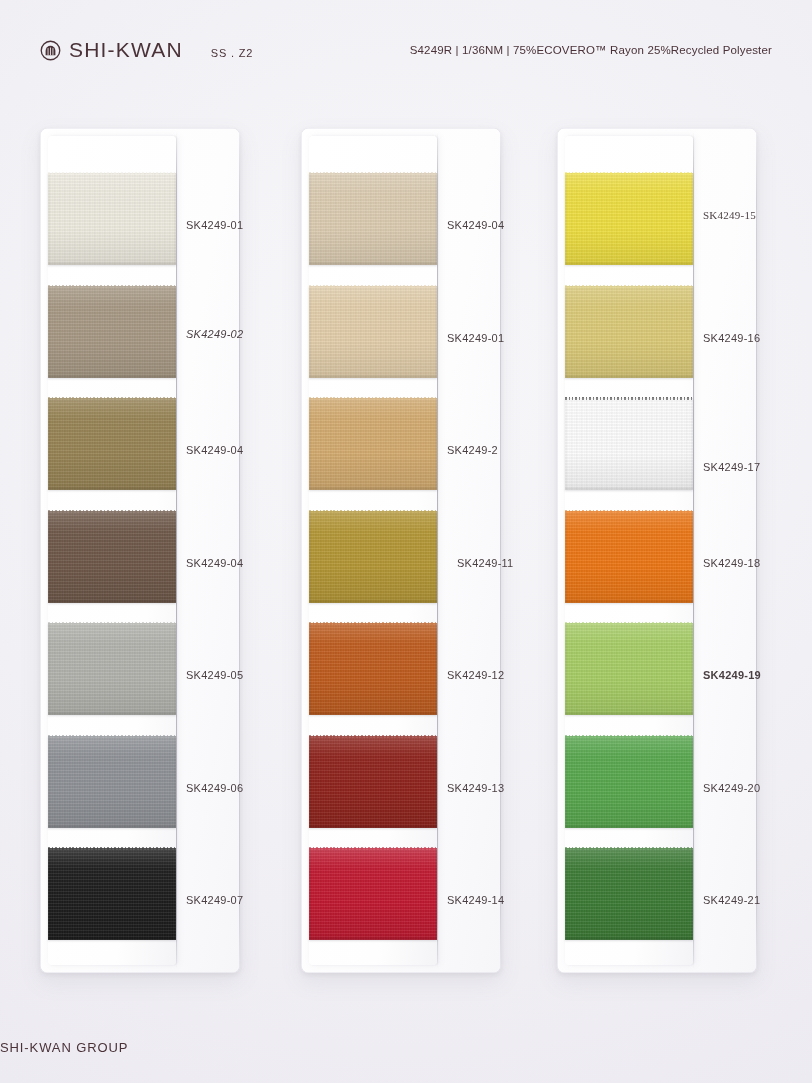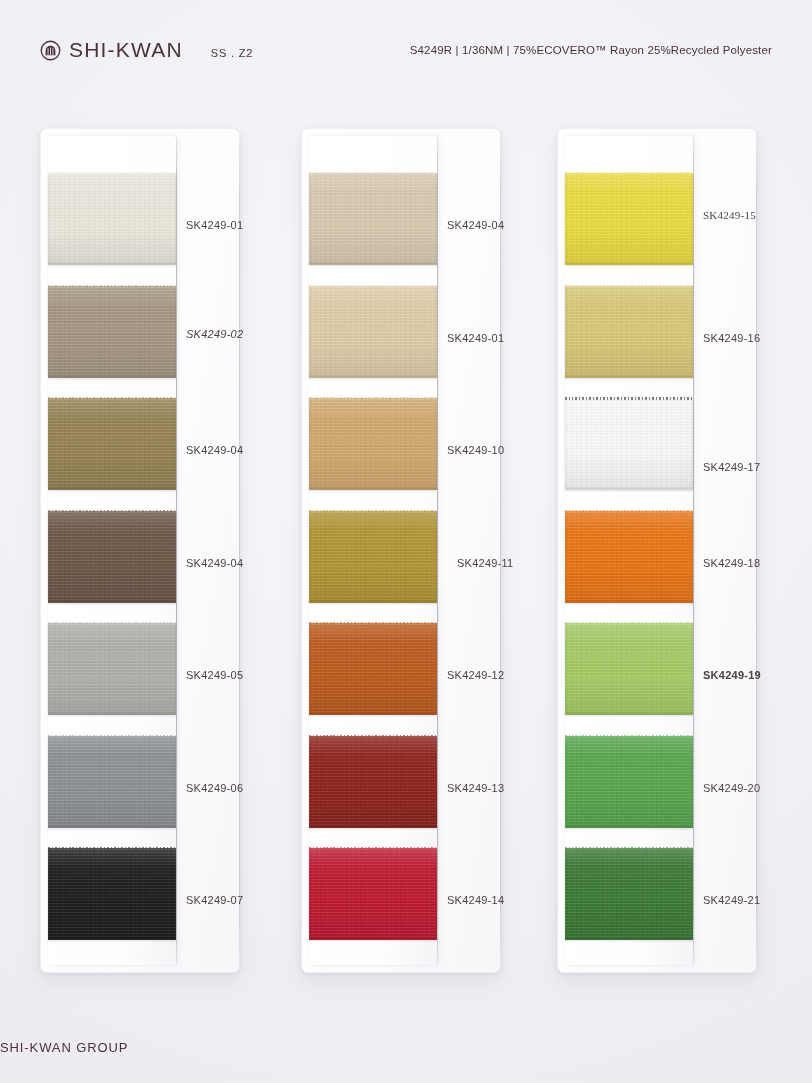--- a/index.html
+++ b/index.html
@@ -189,21 +189,21 @@
 
     <div class="card card-2">
       <div class="wrap-strip"></div>
       <div class="seam"></div>
       <div class="seam-right"></div>
     <div class="swatch" style="top: 45px; height: 92px; background-color: rgb(221, 205, 178); color: rgb(221, 205, 178);"></div>
         <div class="swatch-label" style="top: 91px;">SK4249-04</div>
         <div class="swatch" style="top: 158px; height: 92px; background-color: rgb(228, 207, 171); color: rgb(228, 207, 171);"></div>
         <div class="swatch-label" style="top: 204px;">SK4249-01</div>
         <div class="swatch" style="top: 270px; height: 92px; background-color: rgb(212, 171, 110); color: rgb(212, 171, 110);"></div>
-        <div class="swatch-label" style="top: 316px;">SK4249-10</div>
+        <div class="swatch-label" style="top: 316px;">SK4249-2</div>
         <div class="swatch" style="top: 383px; height: 92px; background-color: rgb(180, 150, 51); color: rgb(180, 150, 51);"></div>
         <div class="swatch-label" style="top: 429px; margin-left: 10px;">SK4249-11</div>
         <div class="swatch" style="top: 495px; height: 92px; background-color: rgb(191, 90, 27); color: rgb(191, 90, 27);"></div>
         <div class="swatch-label" style="top: 541px;">SK4249-12</div>
         <div class="swatch" style="top: 608px; height: 92px; background-color: rgb(142, 32, 25); color: rgb(142, 32, 25);"></div>
         <div class="swatch-label" style="top: 654px;">SK4249-13</div>
         <div class="swatch" style="top: 720px; height: 92px; background-color: rgb(193, 22, 46); color: rgb(193, 22, 46);"></div>
         <div class="swatch-label" style="top: 766px;">SK4249-14</div>
       </div>
 

